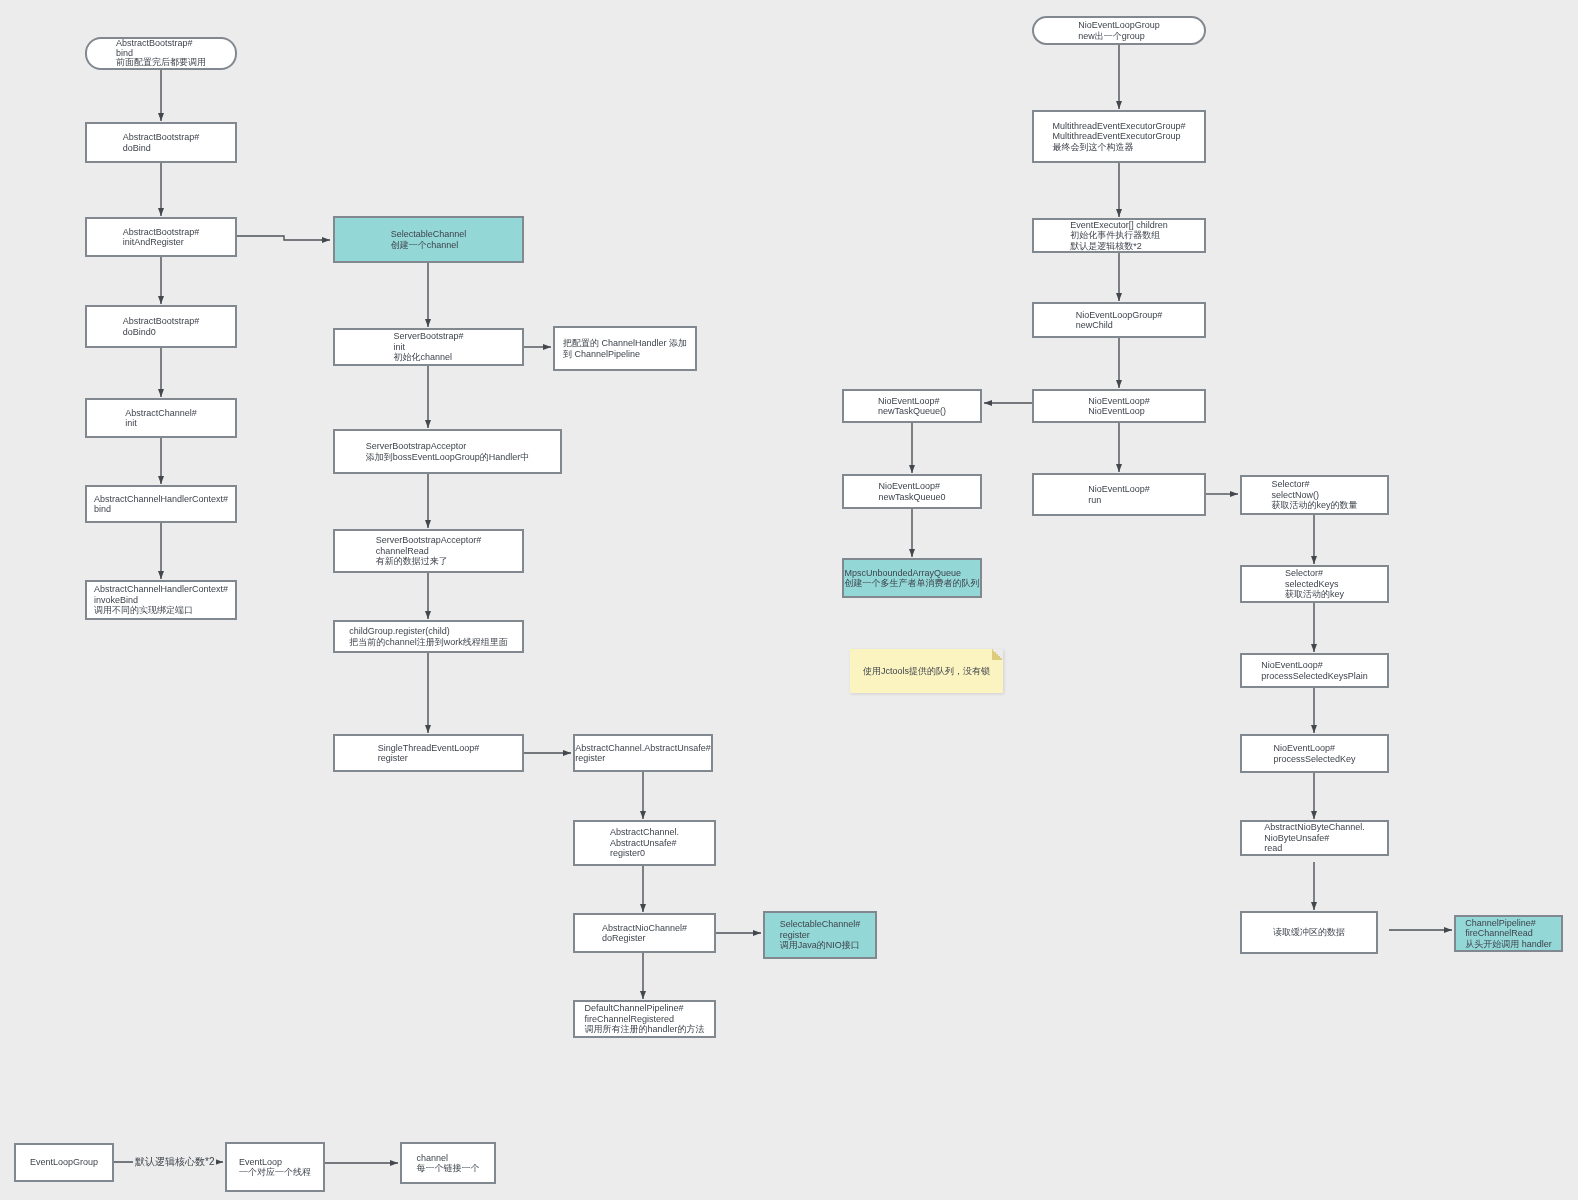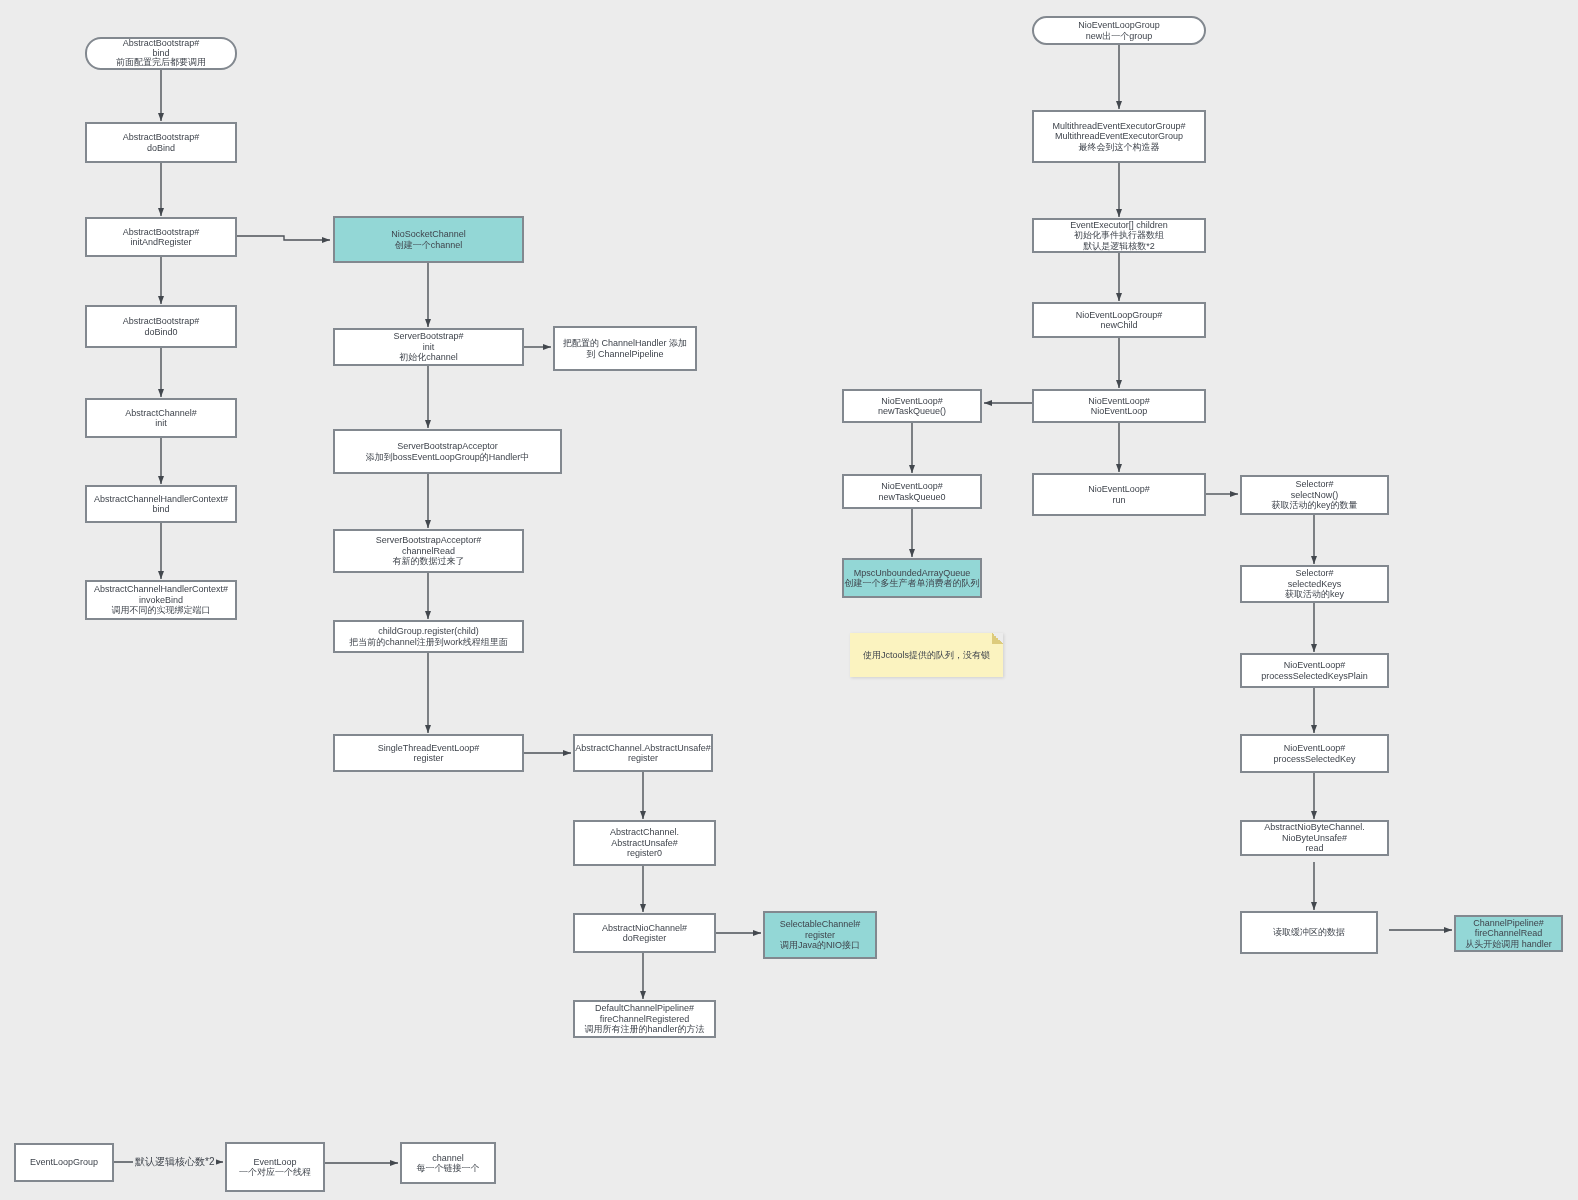--- a/index.html
+++ b/index.html
@@ -1,20 +1,20 @@
 <!DOCTYPE html>
 <html><head>
 <meta charset="utf-8">
 <style>
   html,body{margin:0;padding:0;}
   body{width:1578px;height:1200px;position:relative;overflow:hidden;background:#ececec;font-family:"Liberation Sans",sans-serif;}
-  .node{position:absolute;box-sizing:border-box;background:#fff;border:2px solid #82888f;color:#3f444c;font-size:9px;line-height:1.15;display:flex;align-items:center;justify-content:center;text-align:center;white-space:pre;overflow:visible;}
+  .node{position:absolute;box-sizing:border-box;background:#fff;border:2px solid #82888f;color:#3f444c;font-size:9px;line-height:1.15;display:flex;align-items:center;justify-content:center;white-space:pre;overflow:visible;}
   .rounded{border-radius:16px;}
   .accent{background:#93d7d6;}
-  .note{background:#fbf3c0;border:none;box-shadow:1px 1px 3px rgba(0,0,0,0.12);}
+  .note{background:#fbf3c0;border:none;box-shadow:1px 1px 3px rgba(0,0,0,0.12);margin-top:16px;}
   .fold{position:absolute;top:0;right:0;width:11px;height:11px;background:linear-gradient(to bottom left,#ececec 50%,#ddcb7c 50%);}
   svg.wires{position:absolute;left:0;top:0;}
   .e{stroke:#4d5258;stroke-width:1.4;fill:none;}
   .edge-label{position:absolute;font-size:10px;color:#3f444c;background:#ececec;padding:0 2px;}
 </style>
 </head>
 <body>
 
 <svg class="wires" width="1578" height="1200">
   <defs>
@@ -69,21 +69,21 @@
 <div class="node" style="left:85px;top:305px;width:152px;height:43px">AbstractBootstrap#
 doBind0</div>
 <div class="node" style="left:85px;top:398px;width:152px;height:40px">AbstractChannel#
 init</div>
 <div class="node" style="left:85px;top:485px;width:152px;height:38px">AbstractChannelHandlerContext#
 bind</div>
 <div class="node" style="left:85px;top:580px;width:152px;height:40px">AbstractChannelHandlerContext#
 invokeBind
 调用不同的实现绑定端口</div>
 
-<div class="node accent" style="left:333px;top:216px;width:191px;height:47px">NioSocketChannel
+<div class="node accent" style="left:333px;top:216px;width:191px;height:47px">SelectableChannel
 创建一个channel</div>
 <div class="node" style="left:333px;top:328px;width:191px;height:38px">ServerBootstrap#
 init
 初始化channel</div>
 <div class="node" style="left:553px;top:326px;width:144px;height:45px">把配置的 ChannelHandler 添加
 到 ChannelPipeline</div>
 <div class="node" style="left:333px;top:429px;width:229px;height:45px">ServerBootstrapAcceptor
 添加到bossEventLoopGroup的Handler中</div>
 <div class="node" style="left:333px;top:529px;width:191px;height:44px">ServerBootstrapAcceptor#
 channelRead

